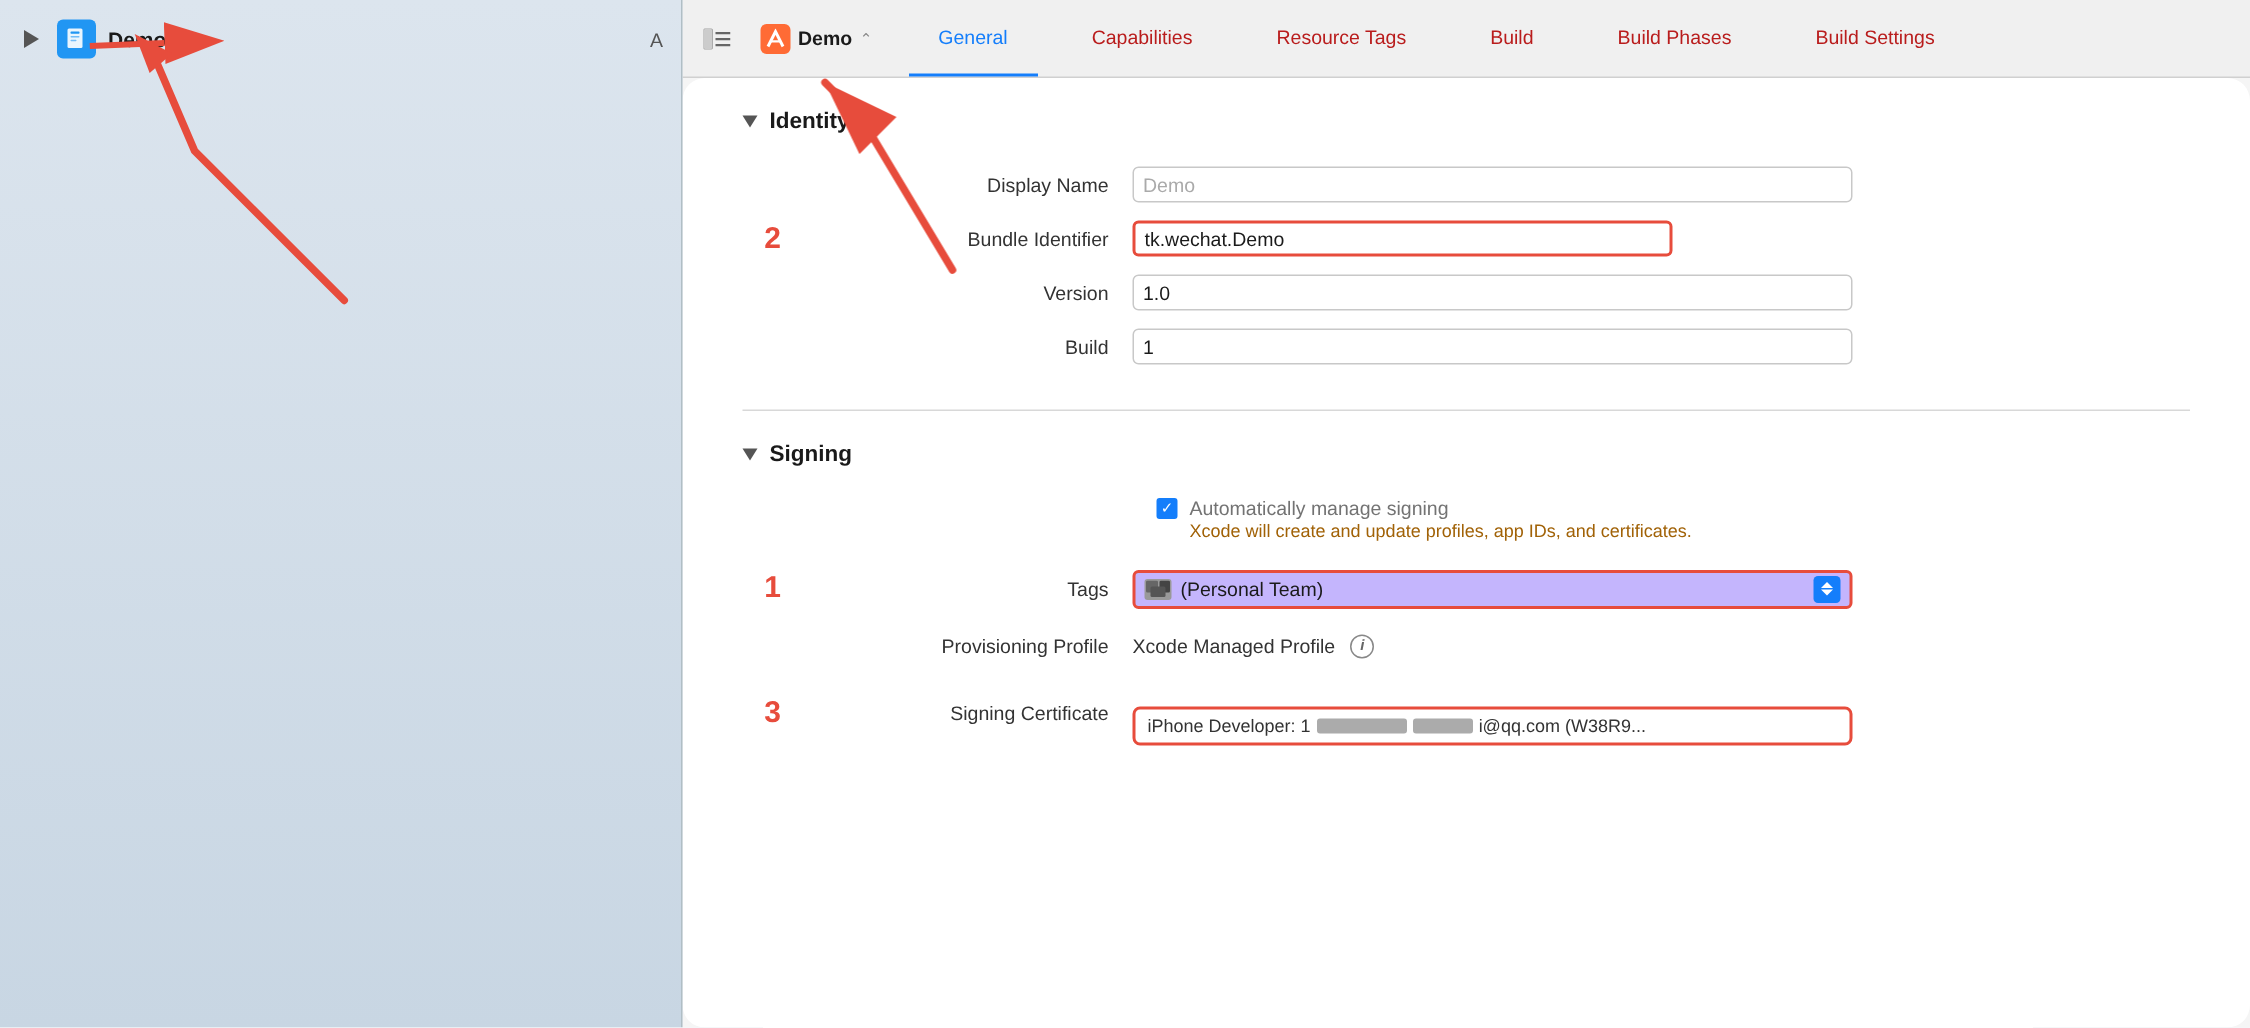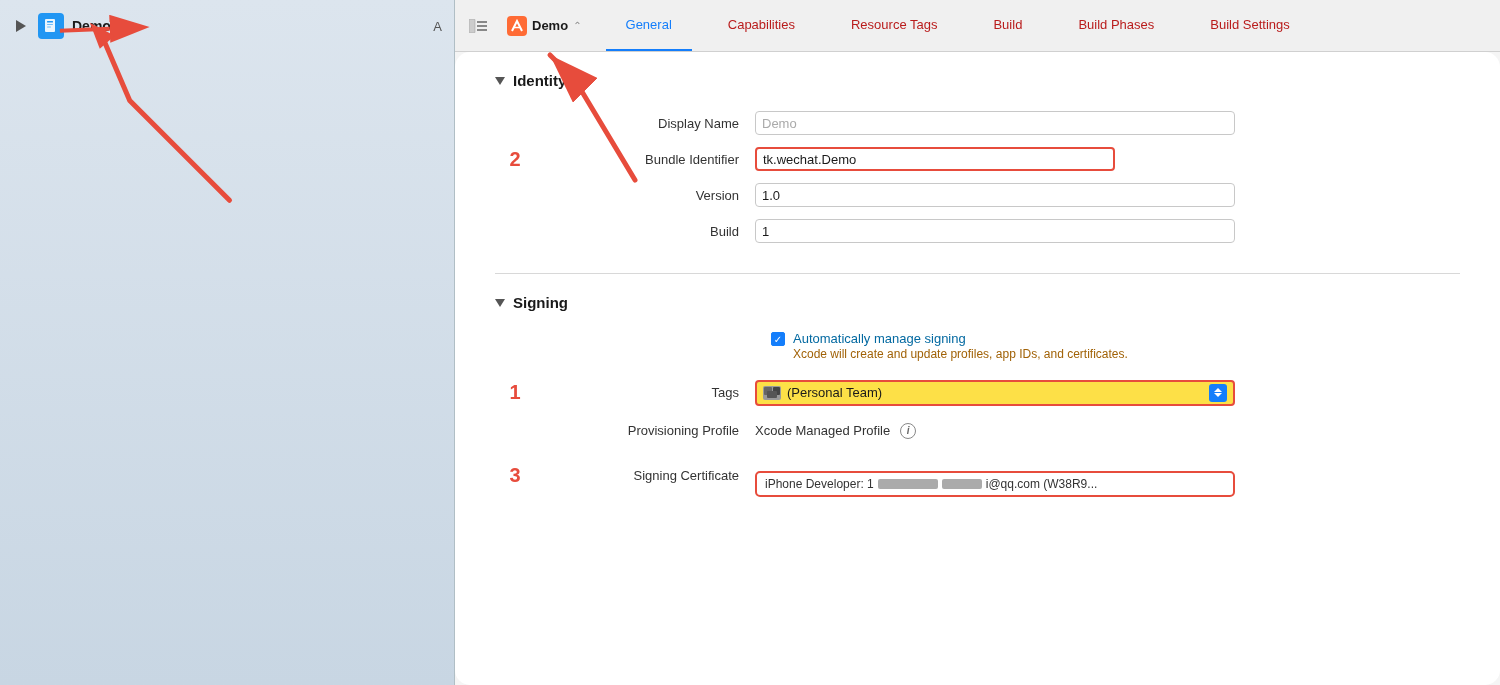--- a/index.html
+++ b/index.html
@@ -282,21 +282,21 @@
       flex-shrink: 0;
     }
 
     .checkbox-label-group {
       display: flex;
       flex-direction: column;
     }
 
     .checkbox-label {
       font-size: 13px;
-      color: #0369a1;
+      color: #737373;
     }
 
     .checkbox-sublabel {
       font-size: 12px;
       color: #a16207;
       max-width: 340px;
       line-height: 1.4;
     }
 
     .team-row {
@@ -307,21 +307,21 @@
 
     .team-select {
       flex: 1;
       max-width: 480px;
       height: 26px;
       border: 1px solid #c8c8c8;
       border-radius: 4px;
       padding: 0 6px;
       font-size: 13px;
       color: #1a1a1a;
-      background: #fde047;
+      background: #c4b5fd;
       display: flex;
       align-items: center;
       justify-content: space-between;
       cursor: pointer;
     }
 
     .team-select.highlighted {
       border: 2px solid #e74c3c;
     }
 

